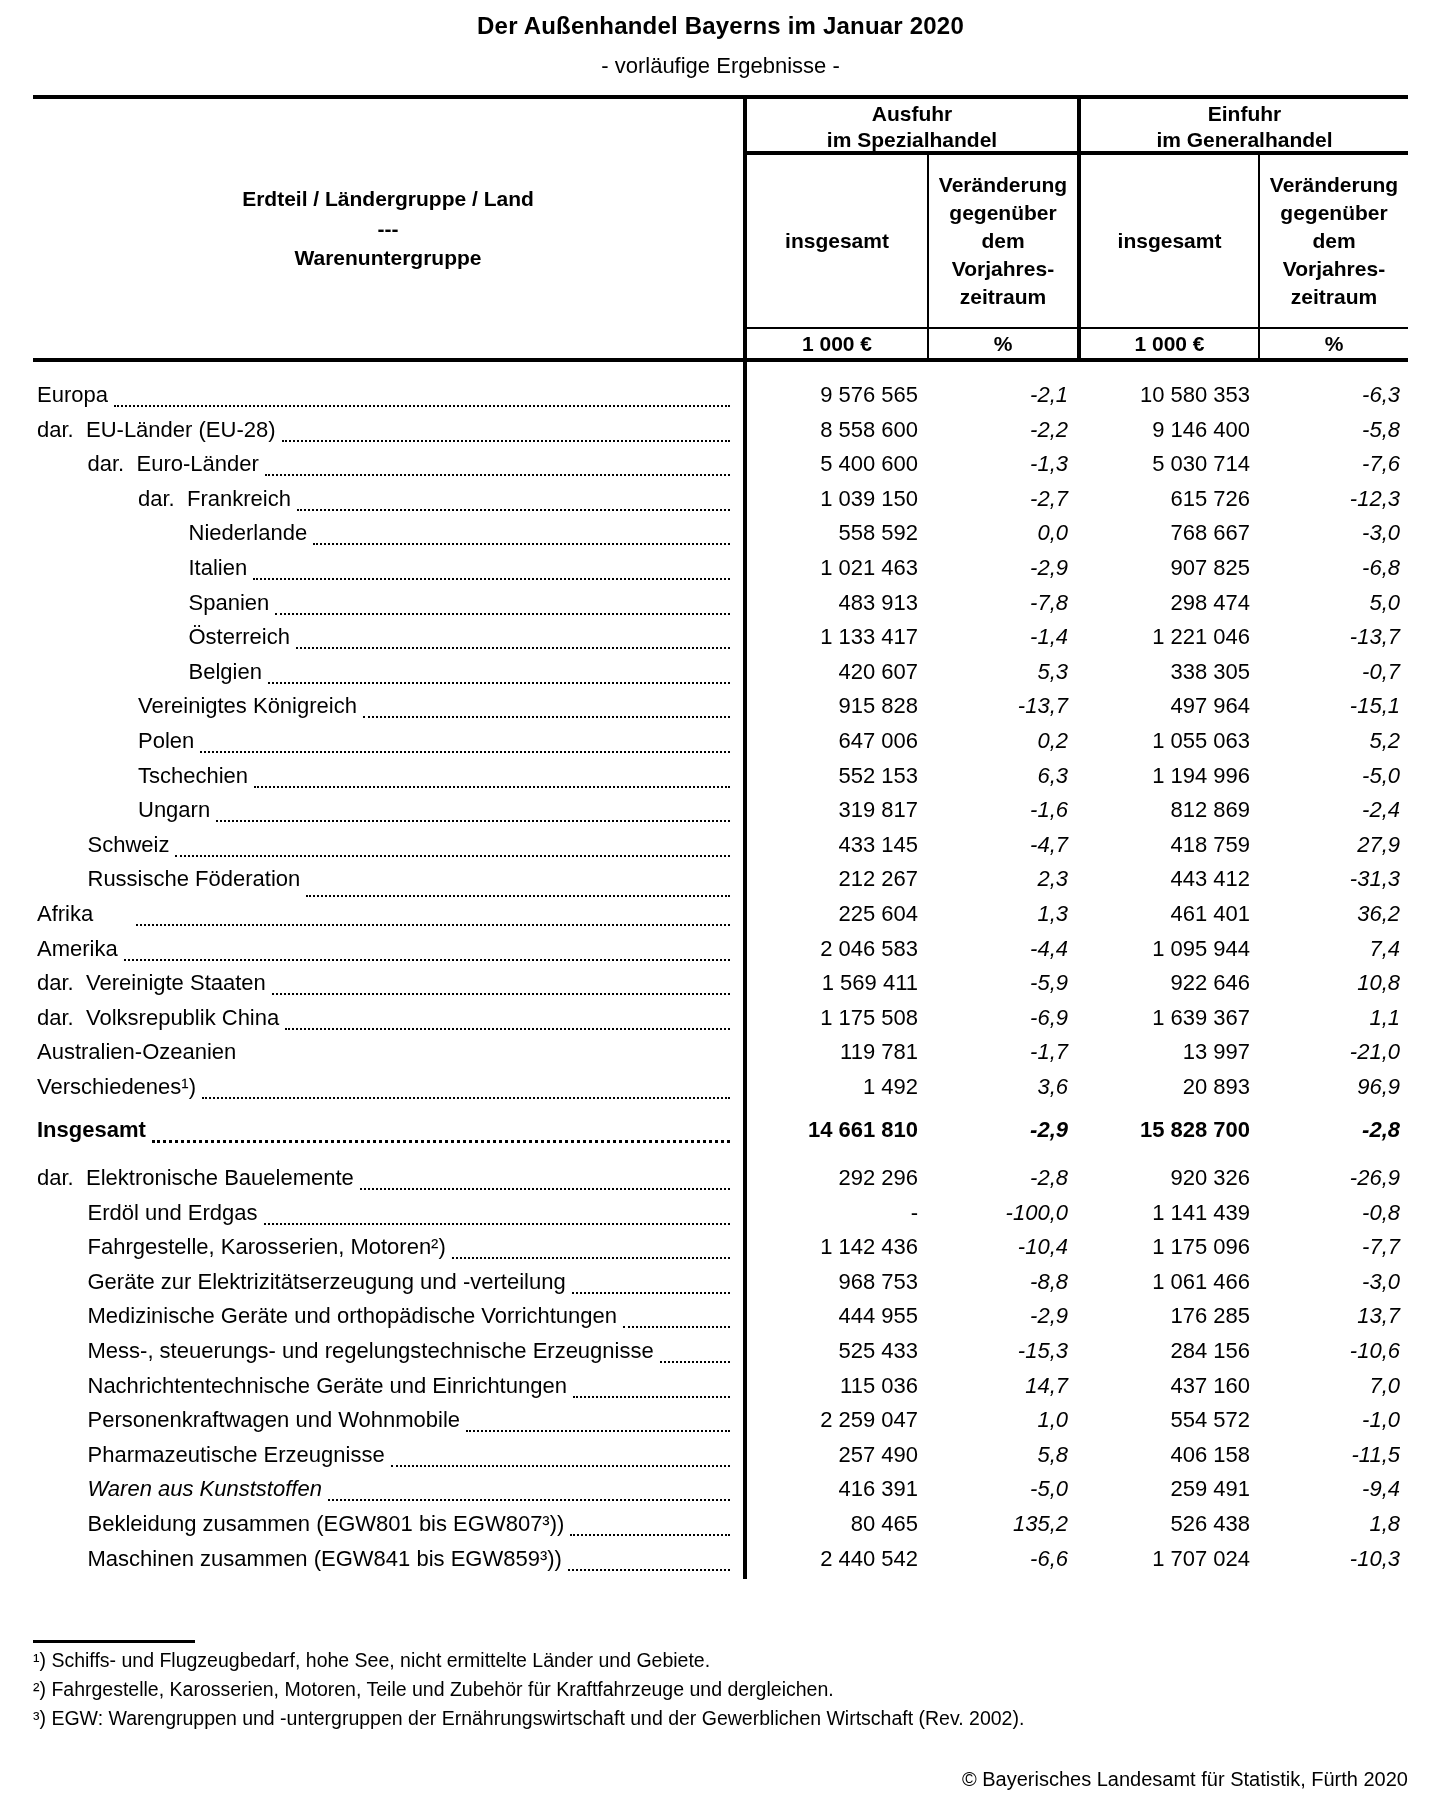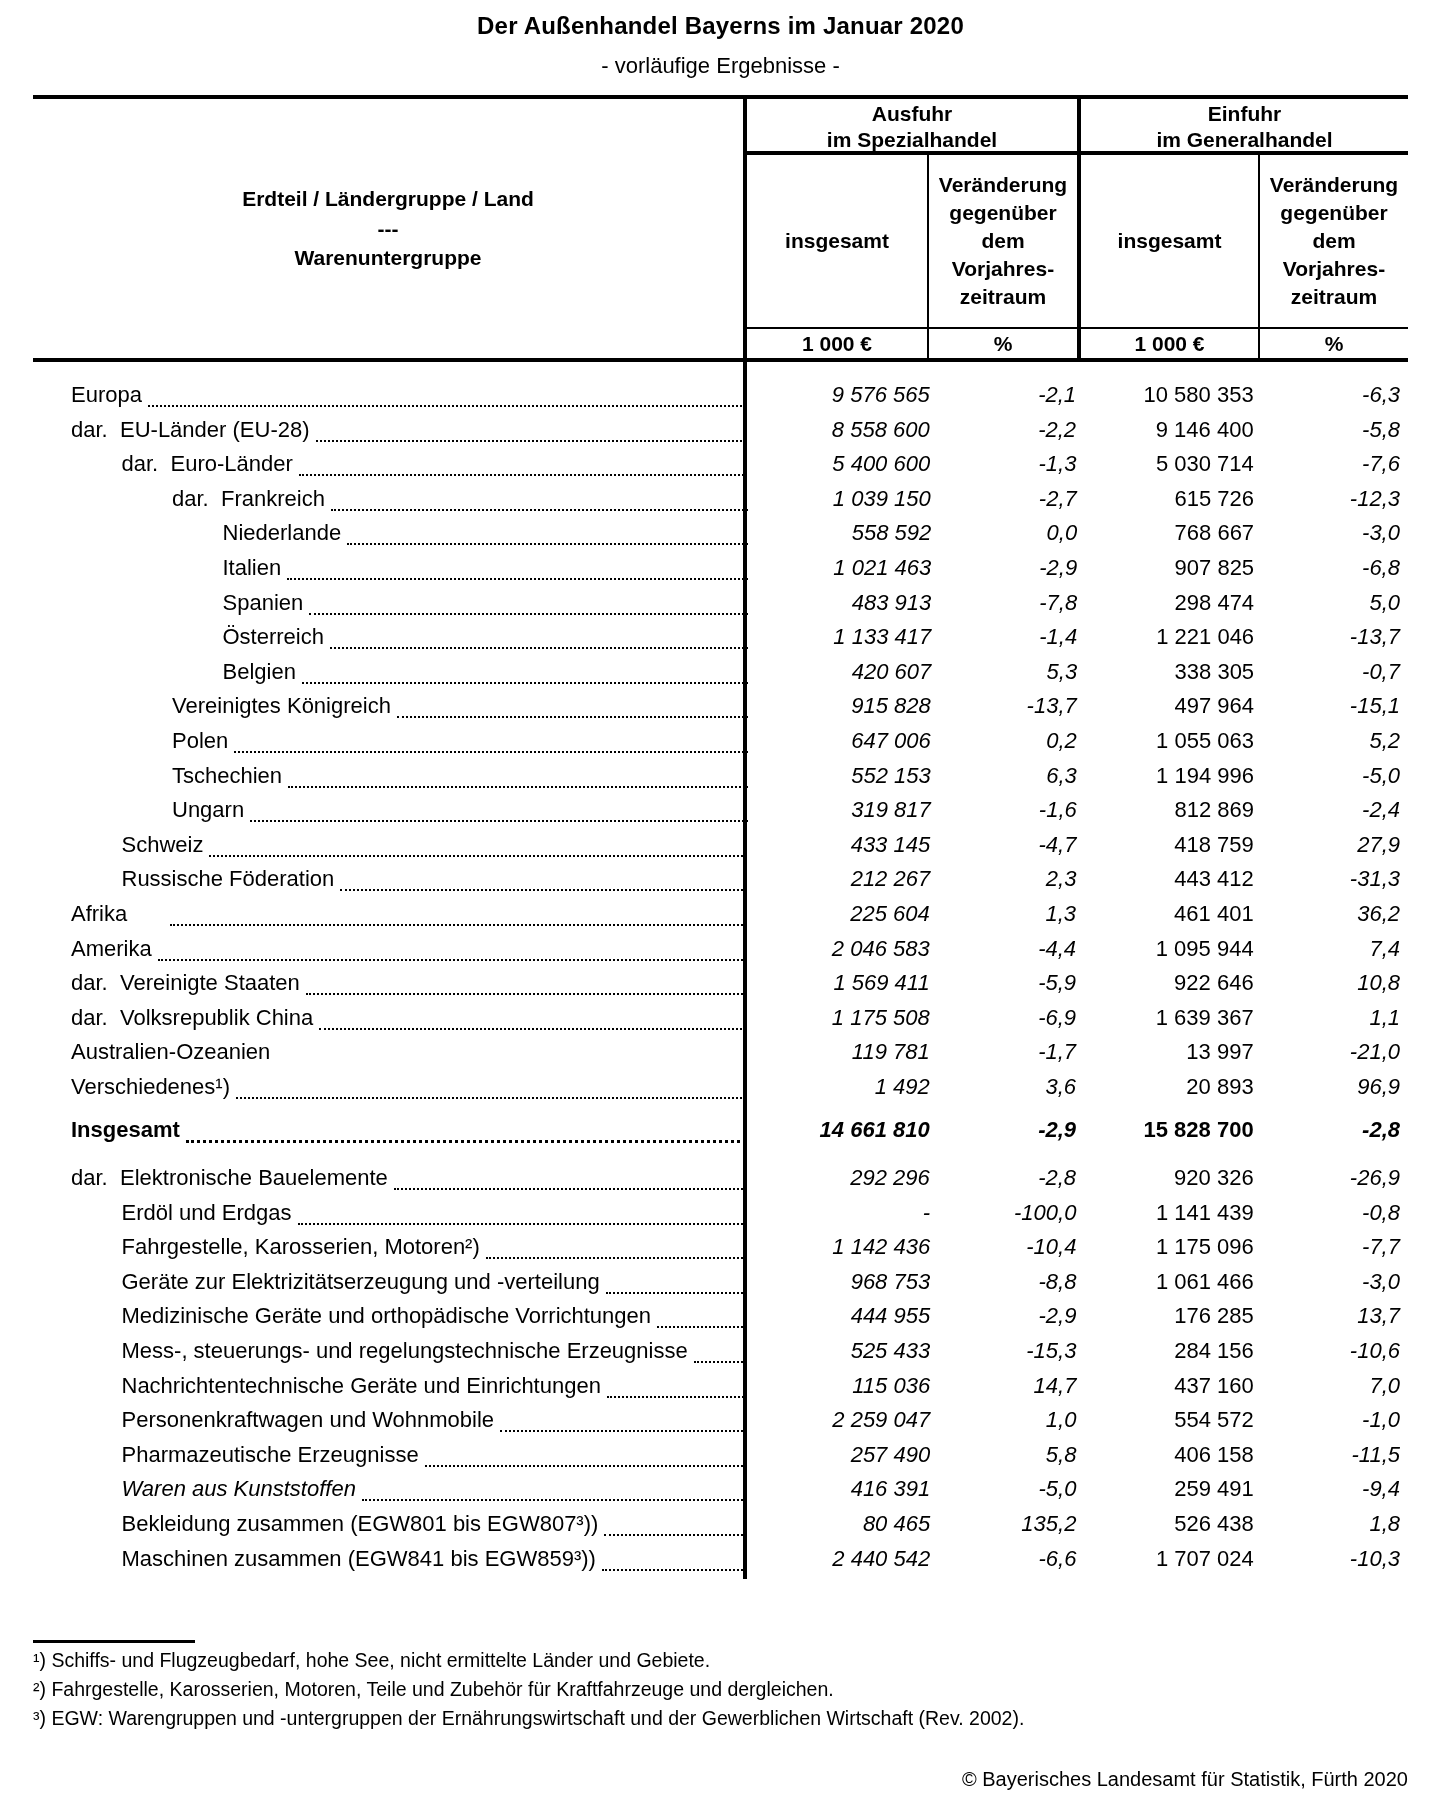--- a/index.html
+++ b/index.html
@@ -103,21 +103,20 @@
     top: 0;
     bottom: 0;
     width: 4px;
     background: #000;
   }
   .row {
     display: flex;
     height: 34.6px;
     line-height: 34.6px;
     white-space: nowrap;
-    margin-left: 34px;
   }
   .row .lbl {
     width: 710px;
     box-sizing: border-box;
     display: flex;
     padding-right: 13px;
     overflow: hidden;
   }
   .prefix {
     display: inline-block;
@@ -129,21 +128,21 @@
     min-width: 0;
     height: 27px;
     border-bottom: 2px dotted #000;
     margin-left: 6px;
   }
   .bold .leader { border-bottom-width: 3px; }
   .cell {
     box-sizing: border-box;
     text-align: right;
   }
-  .c1 { width: 184px; padding-right: 9px; font-style: italic; }
+  .c1 { width: 184px; padding-right: 9px; }
   .c2 { width: 150px; padding-right: 9px; }
   .c3 { width: 181px; padding-right: 8px; }
   .c4 { width: 150px; padding-right: 8px; }
   .pct { font-style: italic; }
   .bold { font-weight: bold; }
   
   .fnrule {
     position: absolute;
     left: 33px;
     top: 1640px;
@@ -352,21 +351,21 @@
 
       <span class="lbl-text">Schweiz</span>
       <span class="leader"></span>
     </div>
     <div class="cell c1 num">433 145</div>
     <div class="cell c2 pct">-4,7</div>
     <div class="cell c3 num">418 759</div>
     <div class="cell c4 pct">27,9</div>
   </div>
         <div class="row">
-    <div class="lbl" style="padding-left: 54.5px;">
+    <div class="lbl" style="padding-left: 54.5px; align-items: flex-end;">
 
       <span class="lbl-text">Russische Föderation</span>
       <span class="leader"></span>
     </div>
     <div class="cell c1 num">212 267</div>
     <div class="cell c2 pct">2,3</div>
     <div class="cell c3 num">443 412</div>
     <div class="cell c4 pct">-31,3</div>
   </div>
         <div class="row">

